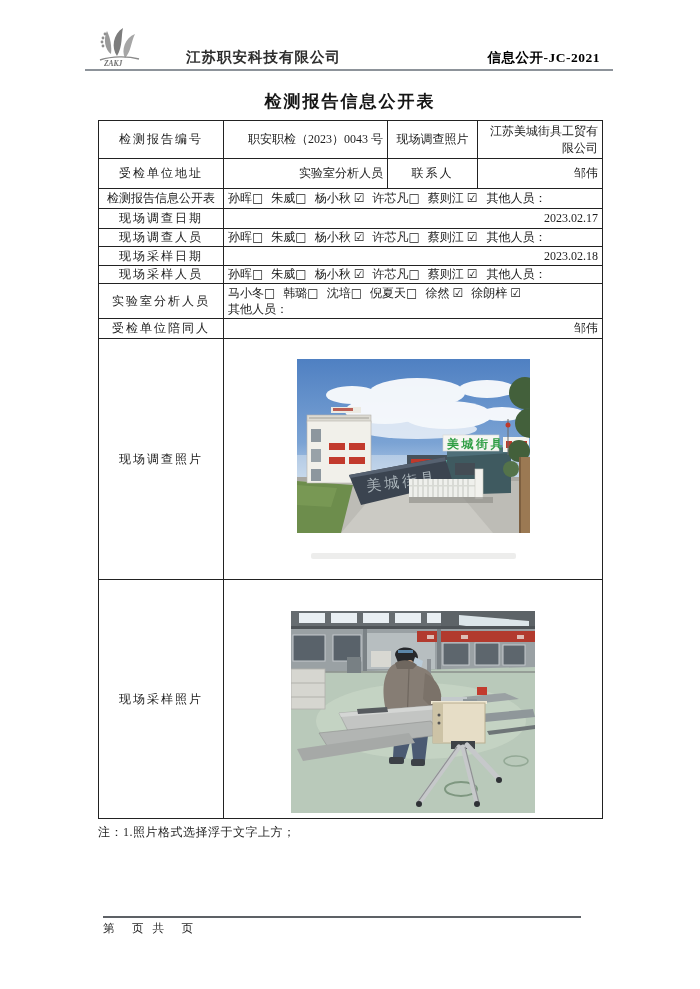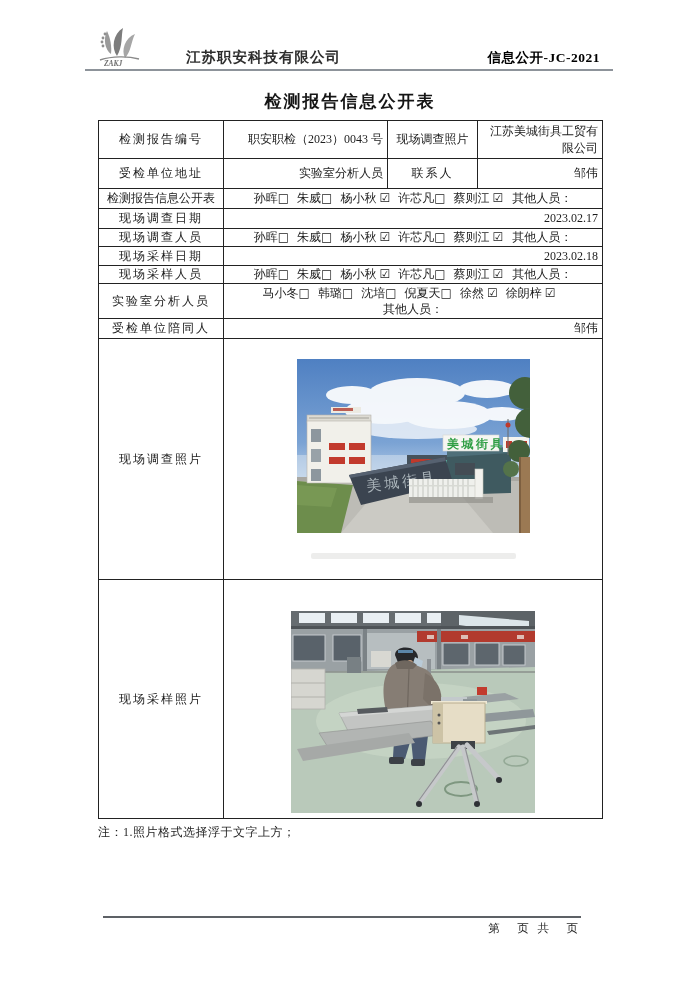--- a/index.html
+++ b/index.html
@@ -17,32 +17,32 @@
     font-size:17px;font-weight:bold;letter-spacing:2px;color:#151515;}
   
   .tbl-wrap{position:absolute;left:98px;top:120px;}
   table.tbl{border-collapse:collapse;table-layout:fixed;width:504px;font-size:12px;color:#1c1c1c;}
   table.tbl td{border:1px solid #222;padding:0 4px;vertical-align:middle;line-height:1.35;}
   td.lbl{text-align:center;}
   .sp2{letter-spacing:2px;}
   .sp0{letter-spacing:0;padding:0 1px !important;}
   td.val-c{text-align:right;}
   td.val-l{text-align:right;padding:1px 4px;}
-  td.cbcell{text-align:center;padding-left:6px;}
+  td.cbcell{text-align:left;padding-left:6px;}
   .cb-item{margin-right:8px;white-space:nowrap;}
   .cb-box{font-family:"DejaVu Sans","Liberation Sans",sans-serif;font-size:12px;}
   .cb-box.checked{margin-left:3px;}
   .other-inline{margin-left:1px;}
   td.photo-cell{text-align:center;vertical-align:middle;padding:0;}
   td.photo-cell.bottom{vertical-align:bottom;padding-bottom:5px;}
   .scan-shadow{width:205px;height:6px;background:#dfdfdc;opacity:.55;margin:20px auto 0 auto;border-radius:2px;}
   
   .note-line{position:absolute;left:98px;top:824px;font-size:12px;letter-spacing:.5px;}
   .ftr-rule{position:absolute;left:103px;top:916px;width:478px;height:2px;background:#5d6166;}
-  .ftr-text{position:absolute;left:103px;top:921px;width:478px;text-align:right;font-size:11.5px;letter-spacing:3px;color:#2a2a2a;}
+  .ftr-text{position:absolute;left:103px;top:921px;width:478px;text-align:left;font-size:11.5px;letter-spacing:3px;color:#2a2a2a;}
 </style>
 </head>
 <body>
 
 <div class="page">
 
   <svg class="hdr-logo" viewBox="0 0 46 42">
     <path d="M15 28 C9 24 7 13 11 5 C14 11 16 20 15 28 Z" fill="#9a9a9a"></path>
     <path d="M21 30 C15 22 17 8 27 2 C25 10 27 20 21 30 Z" fill="#7c7c7c"></path>
     <path d="M29 32 C25 24 29 12 39 8 C35 16 35 26 29 32 Z" fill="#a6a6a6"></path>

